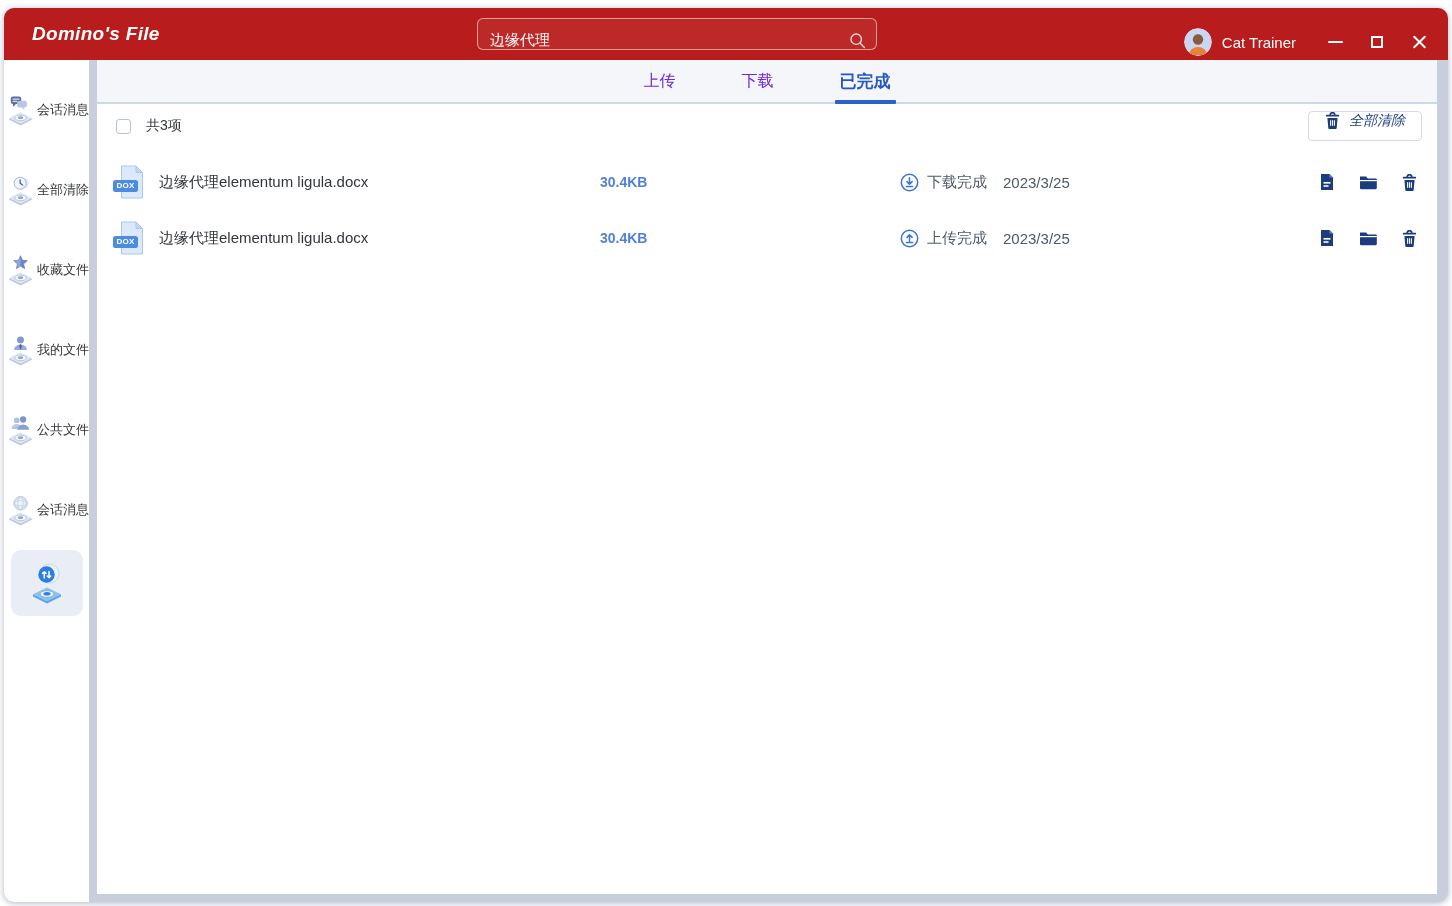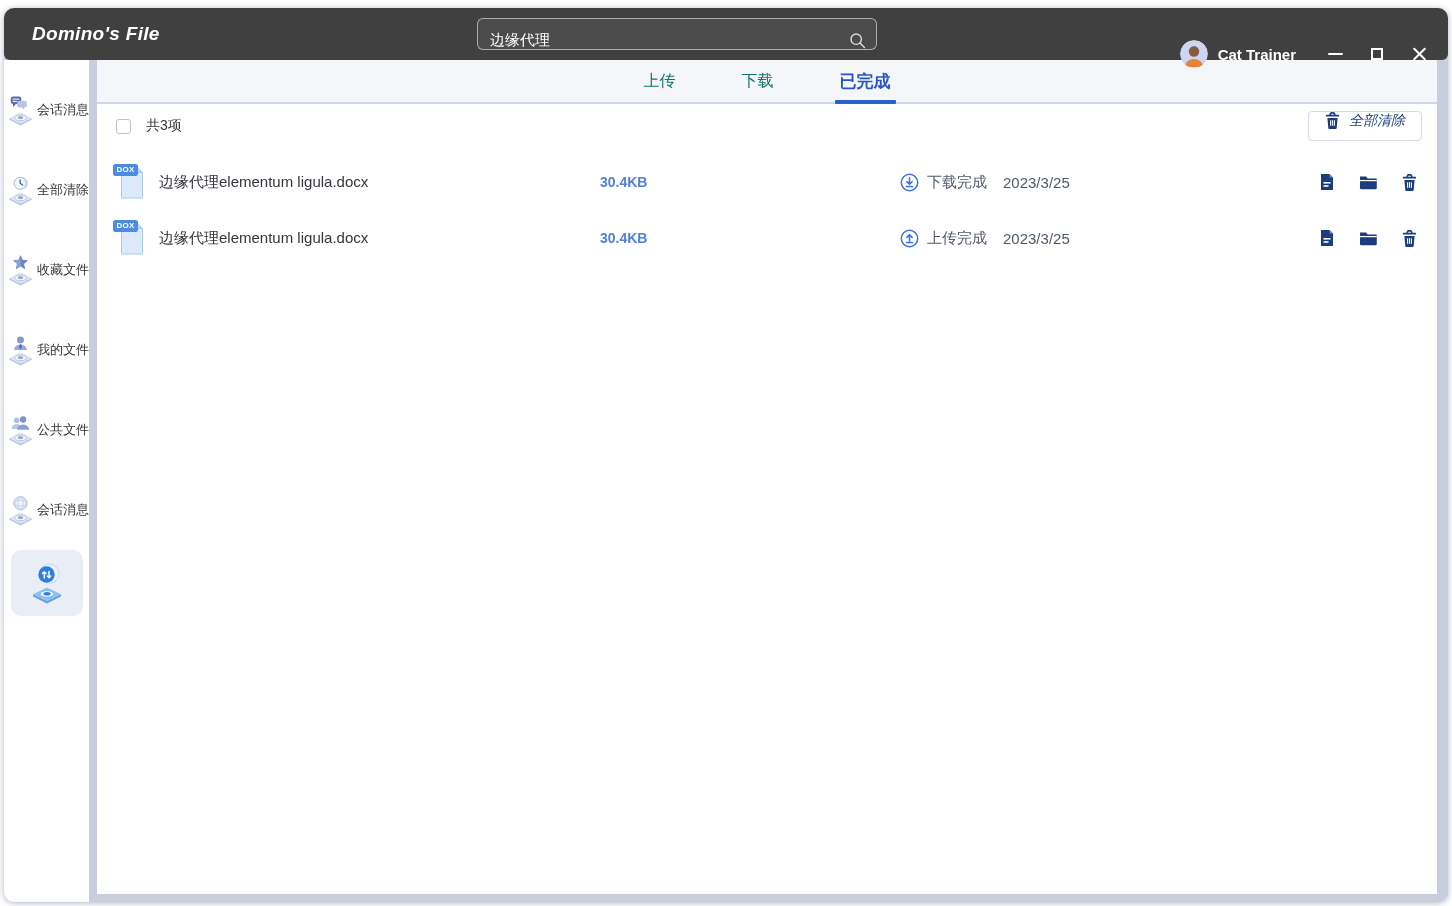--- a/index.html
+++ b/index.html
@@ -2,28 +2,28 @@
 <html><head>
 <meta charset="utf-8">
 <style>
   * { margin:0; padding:0; box-sizing:border-box; }
   html,body { width:1452px; height:906px; background:#fff; font-family:"Liberation Sans","DejaVu Sans",sans-serif; overflow:hidden; }
 
   .window { position:absolute; left:4px; top:8px; width:1444px; height:894px;
     border-radius:10px; background:#c9cedd; overflow:hidden; box-shadow:0 1px 6px rgba(20,40,90,.35); }
 
   
-  .titlebar { position:relative; height:52px; background:#404040; display:flex; align-items:center;border-radius:6px; }
+  .titlebar { position:relative; height:52px; background:#b91c1c; display:flex; align-items:center; }
   .app-title { margin-left:28px; color:#fff; font-size:19px; font-weight:bold; font-style:italic; letter-spacing:.3px; }
   .search-box { position:absolute; left:473px; top:10px; width:400px; height:32px;
     border:1px solid rgba(255,255,255,.55); border-radius:6px; background:rgba(255,255,255,.06);
     display:flex; align-items:flex-end; padding:0 10px 0 12px; }
   .search-box input { flex:1; background:transparent; border:none; outline:none; color:#fff; font-size:15px; font-family:inherit; }
   .search-icon { width:17px; height:17px; flex:none; }
-  .user-area { position:absolute; right:16px; top:12px; height:68px; display:flex; align-items:center;font-weight:bold; }
+  .user-area { position:absolute; right:16px; top:0; height:68px; display:flex; align-items:center; }
   .avatar { width:28px; height:28px; border-radius:50%; overflow:hidden; flex:none; }
   .user-name { color:#fff; font-size:15px; margin-left:10px; }
   .win-btn { display:flex; align-items:center; justify-content:center; width:26px; height:26px; cursor:pointer; }
   .btn-min { margin-left:26px; } .btn-max { margin-left:16px; } .btn-close { margin-left:16px; }
   .min-glyph { width:15px; height:2px; background:#fff; border-radius:1px; }
   .max-glyph { width:12px; height:12px; border:2px solid #fff; }
   .close-glyph { position:relative; width:15px; height:15px; }
   .close-glyph::before,.close-glyph::after { content:""; position:absolute; left:-1px; top:6.5px; width:17px; height:2px; background:#fff; border-radius:1px; }
   .close-glyph::before { transform:rotate(45deg);} .close-glyph::after { transform:rotate(-45deg);}
 
@@ -33,36 +33,36 @@
   .side-item { width:100%; height:80px; display:flex; flex-direction:row; align-items:center; cursor:pointer; }
   .side-icon { width:44px; height:44px; }
   .side-label { font-size:13px; color:#32363c; margin-top:0px; white-space:nowrap; }
   .side-item.selected { width:72px; height:66px; min-height:66px; border-radius:10px; background:#e9edf6; justify-content:center; }
 
   .main { flex:1; background:#fff; margin:0 11px 8px 8px; display:flex; flex-direction:column; overflow:hidden; }
 
   
   .tabbar { height:44px; flex:none; background:#f5f6f9; border-bottom:2px solid #cdd8e6;
     display:flex; justify-content:center; gap:62px; }
-  .tab { display:flex; align-items:center; font-size:16px; color:#0f766e; position:relative; cursor:pointer; padding:0 2px; }
+  .tab { display:flex; align-items:center; font-size:16px; color:#6d28d9; position:relative; cursor:pointer; padding:0 2px; }
   .tab.active { color:#2557c4; font-weight:bold; font-size:17px; }
   .tab.active::after { content:""; position:absolute; left:-3px; right:-3px; bottom:-2px; height:4px; background:#2a62c9; border-radius:1px; }
 
   
   .toolbar { height:30px; flex:none; margin-top:7px; display:flex; align-items:center; padding:0 15px 0 19px;gap:8px; }
   .checkbox { width:15px; height:15px; border:1.5px solid #b9c3d6; border-radius:3px; background:#fff; cursor:pointer; flex:none; }
   .summary { font-size:14px; color:#32363c; margin-left:7px; }
   .clear-btn { margin-left:auto; height:30px; border:1px solid #d4dae6; border-radius:4px; background:#fff;
     display:flex; align-items:flex-start; padding:0 16px; gap:9px; color:#1e3f80; font-size:14px; cursor:pointer;font-style:italic; }
 
   
   .rows { margin-top:13px; }
   .file-row { height:56px; display:flex; align-items:center; padding:0 18px 0 20px; }
   .doc-icon { position:relative; width:30px; height:34px; flex:none; }
-  .doc-badge { position:absolute; left:-4px; bottom:23px; background:#4d8be0; color:#fff; font-size:8px;
+  .doc-badge { position:absolute; left:-4px; bottom:7px; background:#4d8be0; color:#fff; font-size:8px;
     font-weight:bold; line-height:1; padding:2px 3.5px; border-radius:2.5px; letter-spacing:.3px; }
   .file-name { margin-left:12px; width:441px; font-size:15px; color:#32363c; white-space:nowrap; overflow:hidden; }
   .file-size { width:150px; font-size:14px; font-weight:bold; color:#507fd9; }
   .status-group { margin-left:150px; display:flex; align-items:center; }
   .status-icon { width:19px; height:19px; flex:none; }
   .status-text { margin-left:8px; font-size:15px; color:#4e5969; }
   .status-date { margin-left:16px; font-size:15px; color:#4e5969; }
   .actions { margin-left:auto; display:flex; align-items:center; gap:21px; }
   .action-btn { width:20px; height:20px; display:flex; align-items:center; justify-content:center; cursor:pointer; }
 </style>

